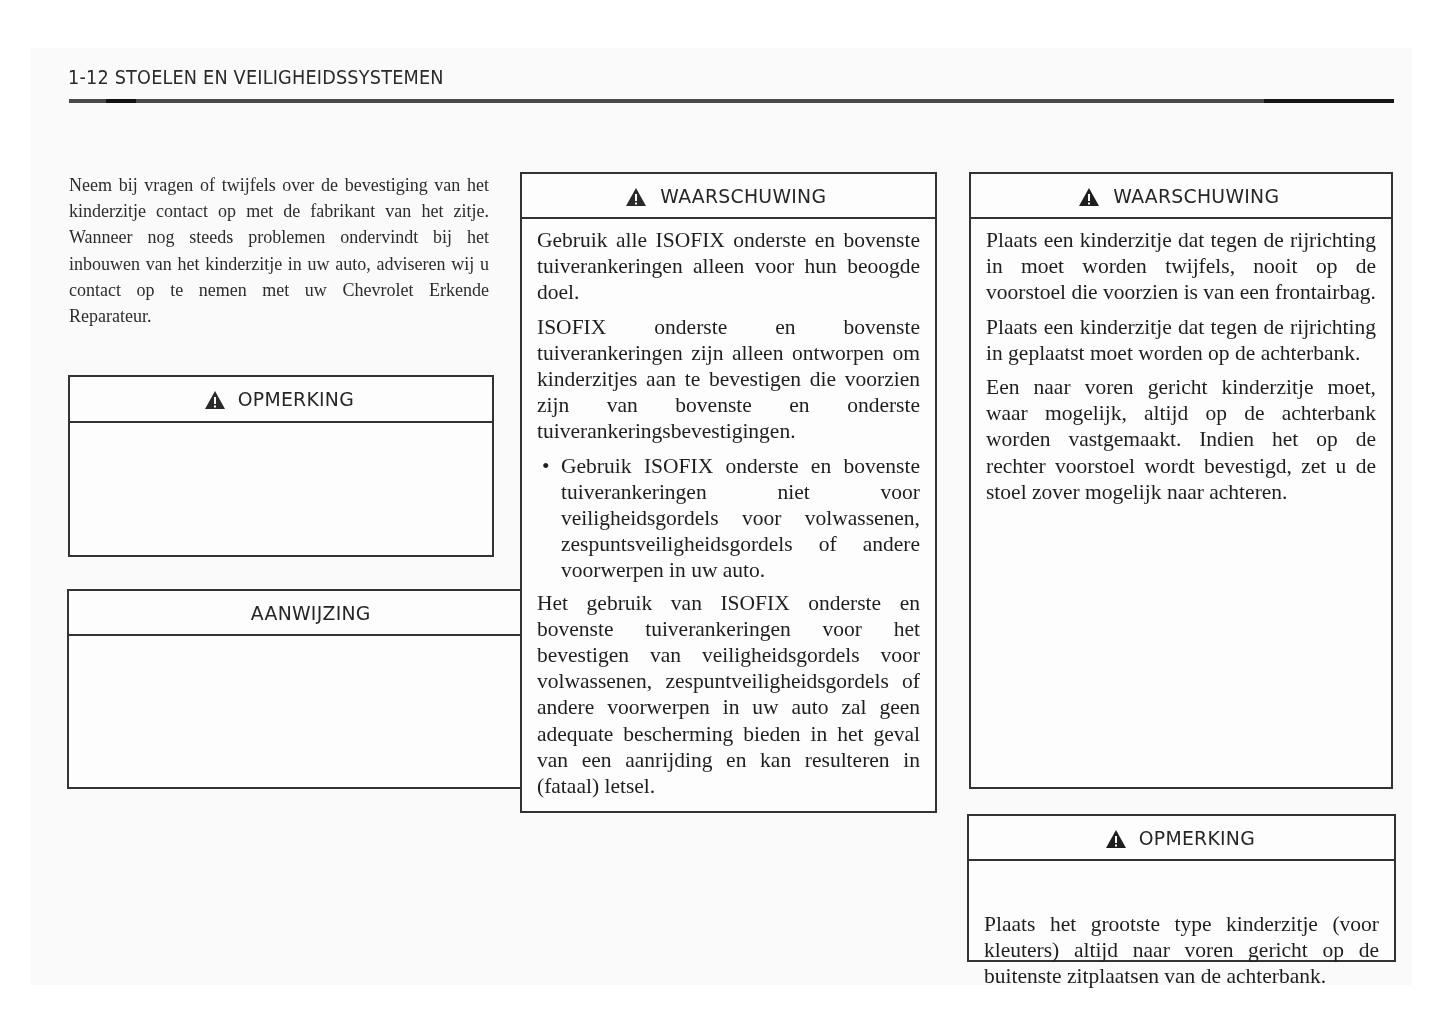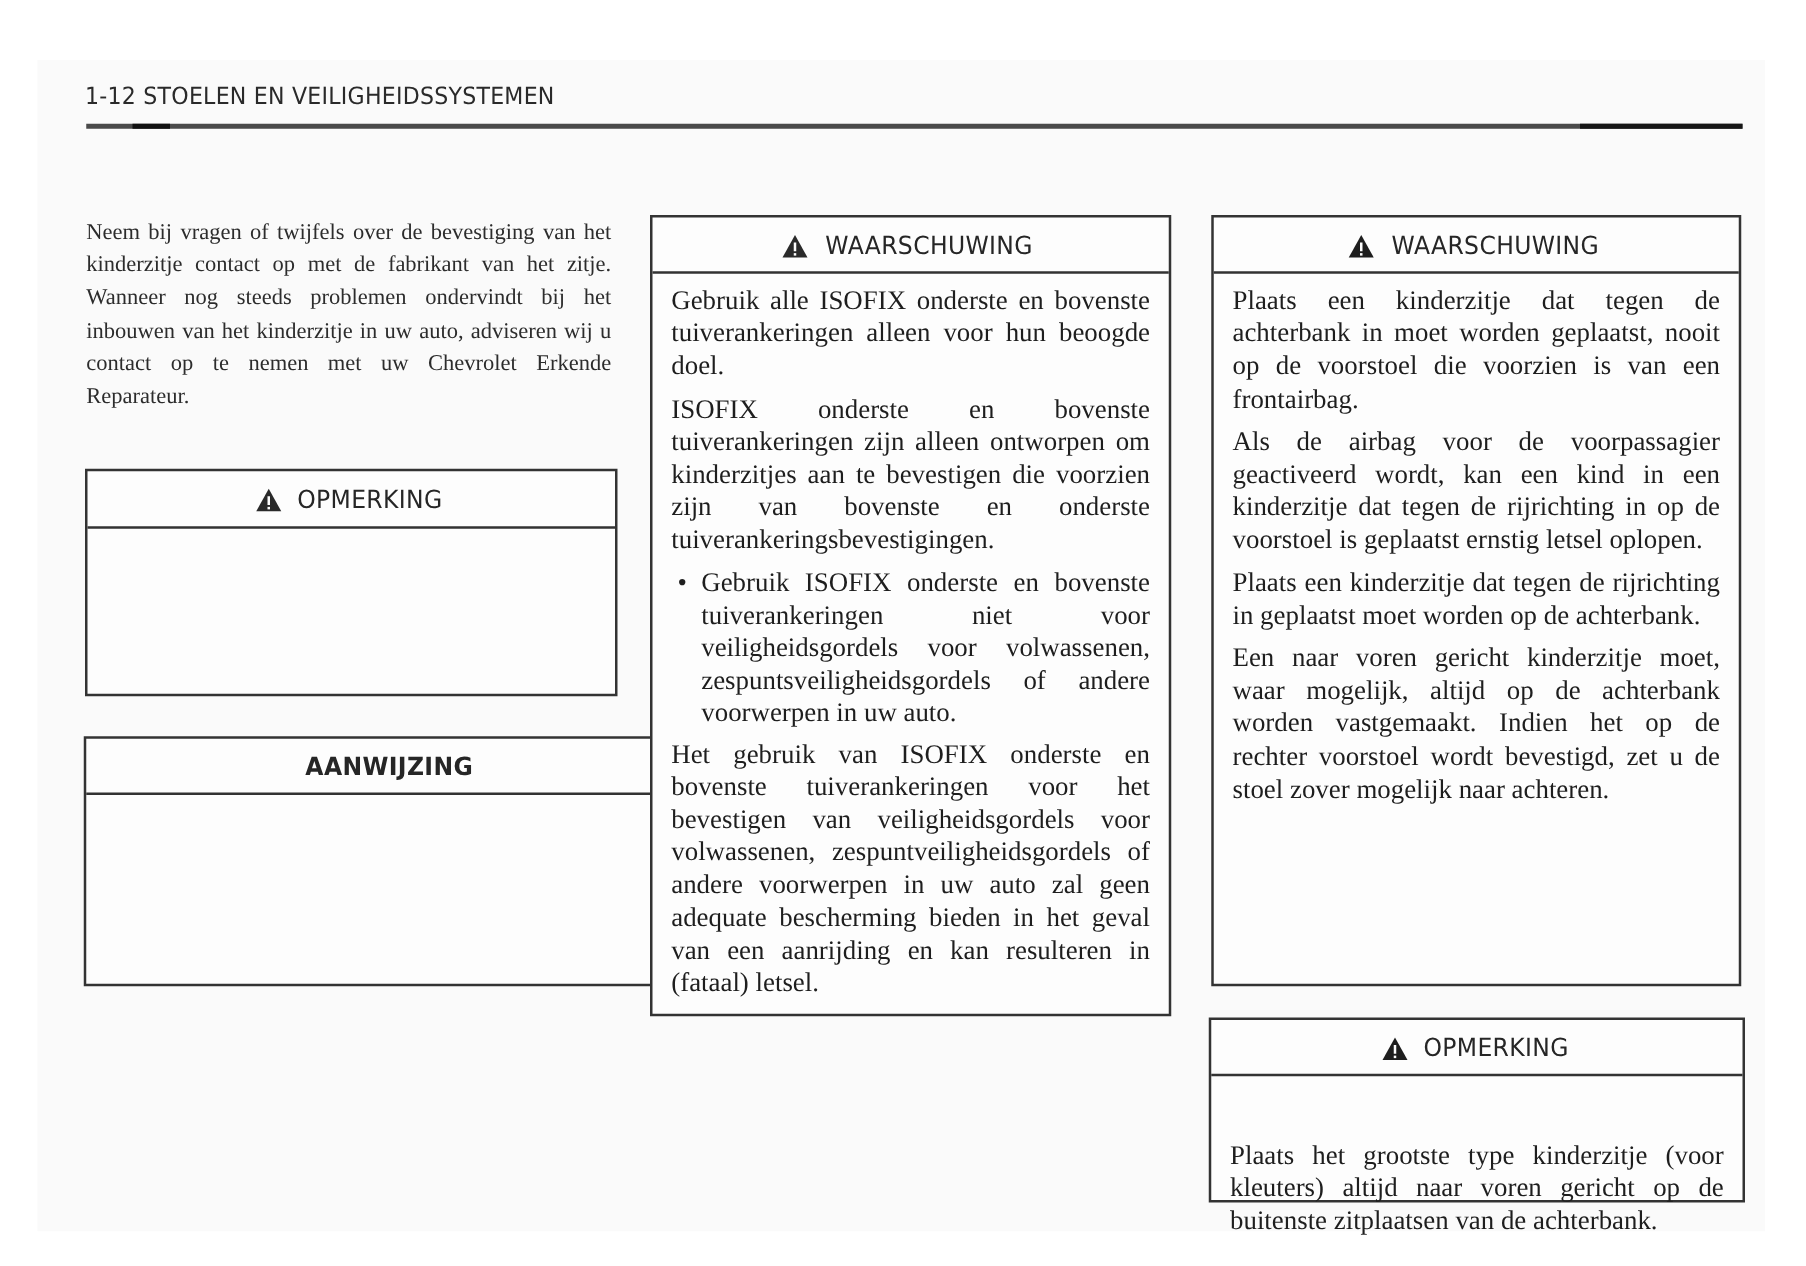--- a/index.html
+++ b/index.html
@@ -118,21 +118,21 @@
     .box-body li {
       position: relative;
     }
     .box-body li .bullet {
       position: absolute;
       left: -19px;
       top: 0;
     }
     #box-opmerking-left { left: 68px; top: 375px; width: 426px; height: 182px; }
     #box-opmerking-left .box-header { height: 46px; }
-    #box-aanwijzing { left: 67px; top: 589px; width: 488px; height: 200px; font-weight: bold; }
+    #box-aanwijzing { left: 67px; top: 589px; width: 488px; height: 200px; }
     #box-aanwijzing .box-header { height: 45px; }
     #box-waarschuwing-mid { left: 520px; top: 172px; width: 417px; height: 641px; }
     #box-waarschuwing-mid .box-header { height: 45px; }
     #box-waarschuwing-right { left: 969px; top: 172px; width: 424px; height: 617px; }
     #box-waarschuwing-right .box-header { height: 45px; }
     #box-opmerking-right { left: 967px; top: 814px; width: 429px; height: 148px; }
     #box-opmerking-right .box-header { height: 45px; }
     #box-opmerking-right .box-body { padding-top: 10px; margin-top: 40px; }
   </style>
 </head>
@@ -190,22 +190,21 @@
 <div class="box" id="box-waarschuwing-right">
   <div class="box-header">
     <svg class="warn-icon" viewBox="0 0 22 20">
       <path d="M11 1 L21 19 L1 19 Z" fill="#1e1e1e"></path>
       <rect x="10" y="7" width="2" height="7" fill="#fdfdfd"></rect>
       <rect x="10" y="15.5" width="2" height="2" fill="#fdfdfd"></rect>
     </svg>
     <span class="title">WAARSCHUWING</span>
   </div>
   <div class="box-body">
-    <p>Plaats een kinderzitje dat tegen de achterbank in moet worden geplaatst, nooit op de voorstoel die voorzien is van een frontairbag.</p>
-    <p>Als de airbag voor de voorpassagier geactiveerd wordt, kan een kind in een kinderzitje dat tegen de rijrichting in op de voorstoel is geplaatst ernstig letsel oplopen.</p>
+    <p>Plaats een kinderzitje dat tegen de rijrichting in moet worden twijfels, nooit op de voorstoel die voorzien is van een frontairbag.</p>
     <p>Plaats een kinderzitje dat tegen de rijrichting in geplaatst moet worden op de achterbank.</p>
     <p>Een naar voren gericht kinderzitje moet, waar mogelijk, altijd op de achterbank worden vastgemaakt. Indien het op de rechter voorstoel wordt bevestigd, zet u de stoel zover mogelijk naar achteren.</p>
   </div>
 </div>
 
 <div class="box" id="box-opmerking-right">
   <div class="box-header">
     <svg class="warn-icon" viewBox="0 0 22 20">
       <path d="M11 1 L21 19 L1 19 Z" fill="#1e1e1e"></path>
       <rect x="10" y="7" width="2" height="7" fill="#fdfdfd"></rect>

